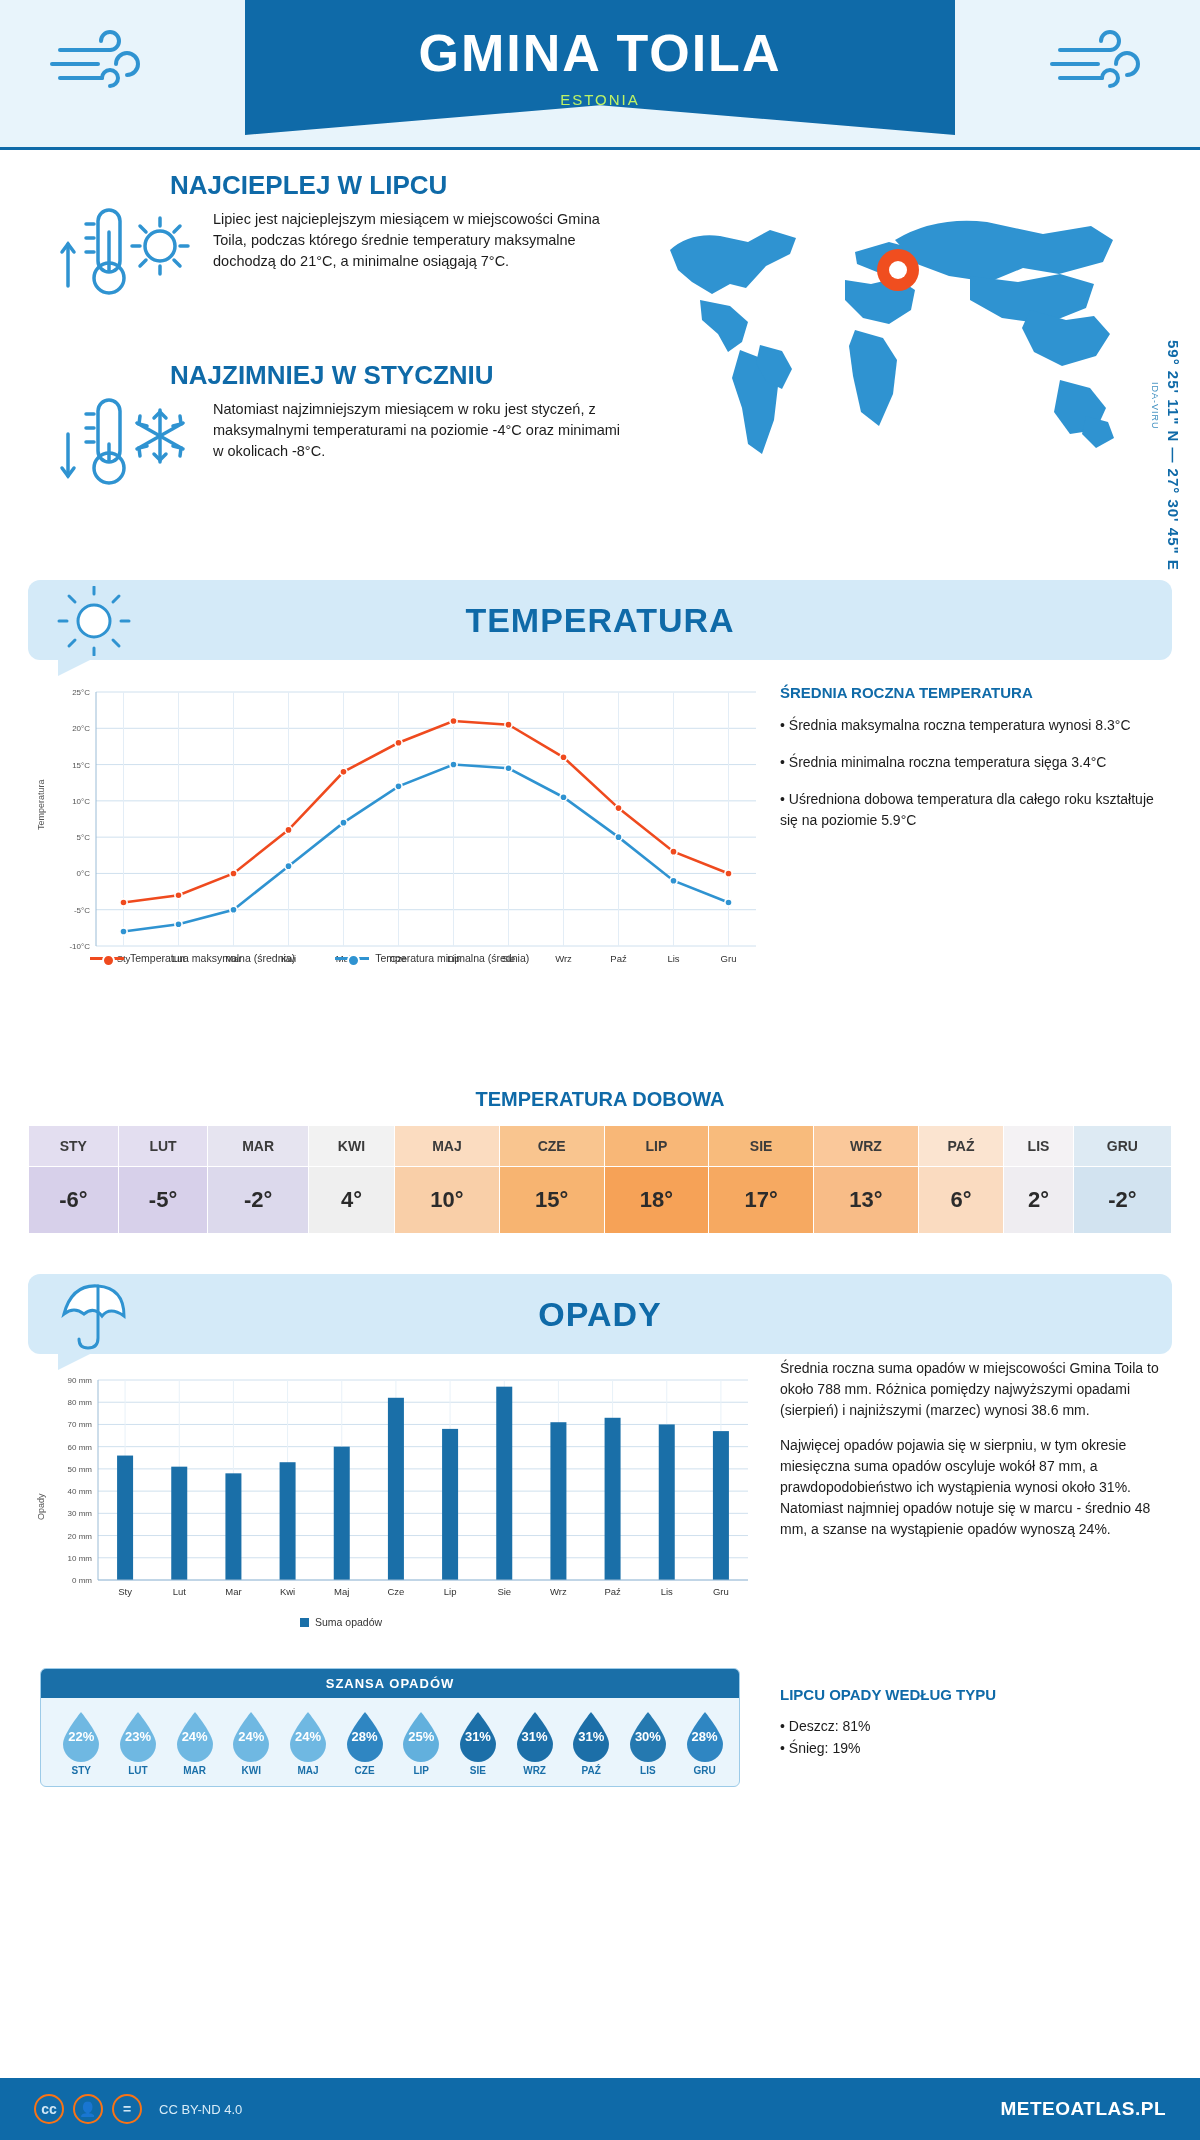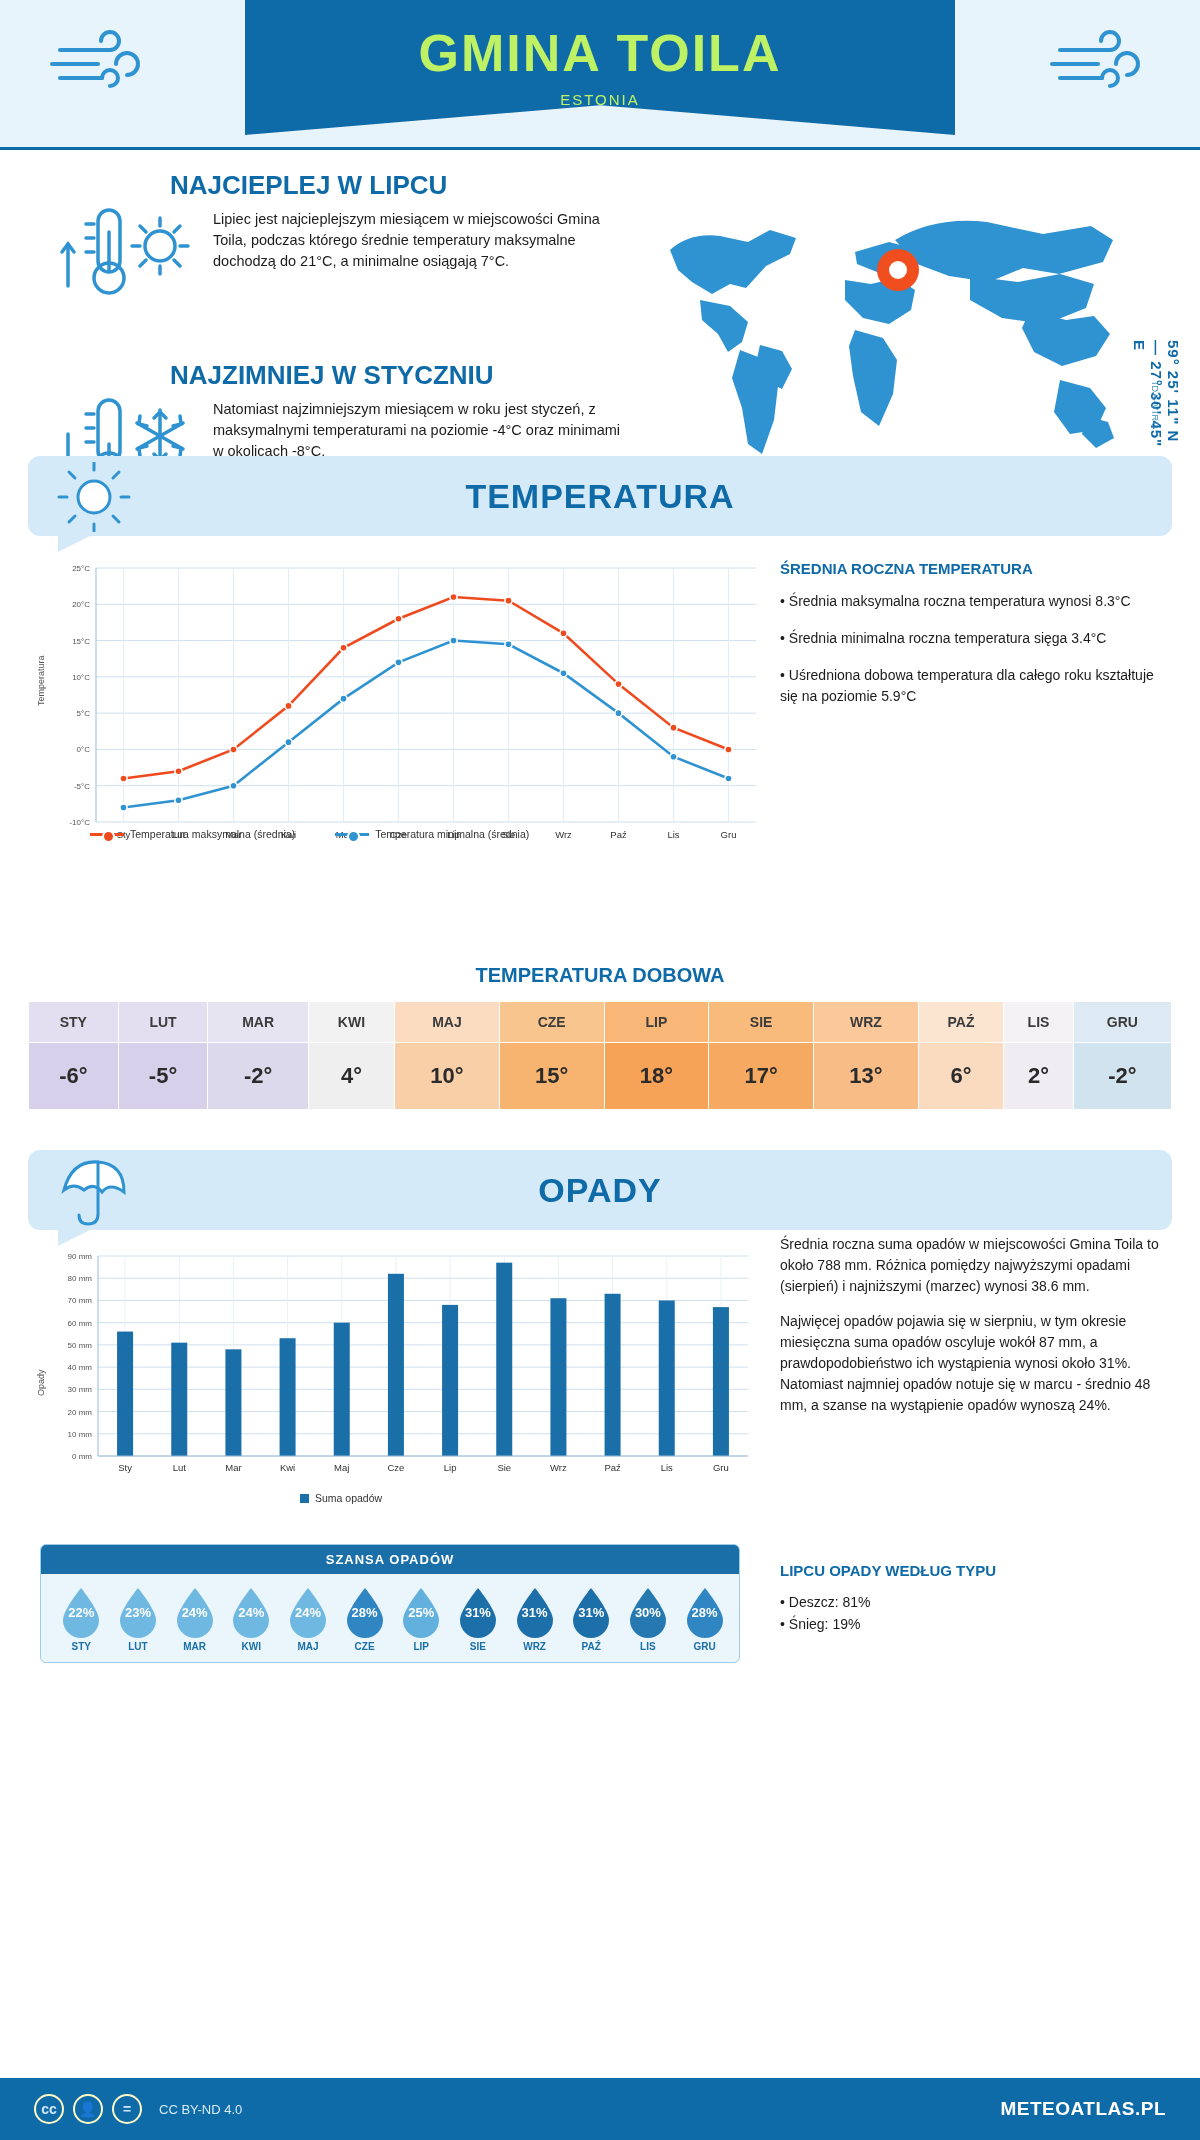--- a/index.html
+++ b/index.html
@@ -25,41 +25,41 @@
     left: 245px; top: 0;
     width: 710px; height: 135px;
     background: #0f6aa8;
     display: flex;
     flex-direction: column;
     align-items: center;
     justify-content: center;
     clip-path: polygon(0 0, 100% 0, 100% 100%, 50% 78%, 0 100%);
   }
   .header-title {
-    color: #bef264;
+    color: #ffffff;
     font-size: 52px;
     font-weight: bold;
     letter-spacing: 2px;
     line-height: 1;
   }
   .header-sub {
     color: #bef264;
     font-size: 15px;
     letter-spacing: 2px;
     margin-top: 12px;
   }
   .wind-deco { position: absolute; top: 28px; }
   .wind-deco.left { left: 40px; }
   .wind-deco.right { right: 40px; }
 
   
   .summary {
     position: relative;
     padding: 24px 0 10px 0;
-    height: 306px;
+    height: 430px;
   }
   .sum-block { position: absolute; left: 48px; width: 560px; }
   .sum-block.warm { top: 20px; }
   .sum-block.cold { top: 210px; }
   .sum-heading {
     color: #0f6aa8;
     font-size: 26px;
     font-weight: bold;
     margin-left: 122px;
     margin-bottom: 8px;
@@ -274,21 +274,21 @@
     width: 1200px; height: 62px;
     background: #0f6aa8;
     display: flex;
     align-items: center;
     justify-content: space-between;
     padding: 0 34px;
   }
   .cc-group { display: flex; align-items: center; gap: 9px; }
   .cc-badge {
     width: 30px; height: 30px;
-    border: 2px solid #fef9c3;
+    border: 2px solid #f97316;
     border-radius: 50%;
     color: #cfe6f5;
     display: flex; align-items: center; justify-content: center;
     font-size: 14px; font-weight: bold;
   }
   .cc-text { color: #d8ecf8; font-size: 13px; margin-left: 8px; }
   .brand { color: #ffffff; font-size: 19px; font-weight: bold; letter-spacing: 0.5px; }
 </style>
 </head>
 <body>

